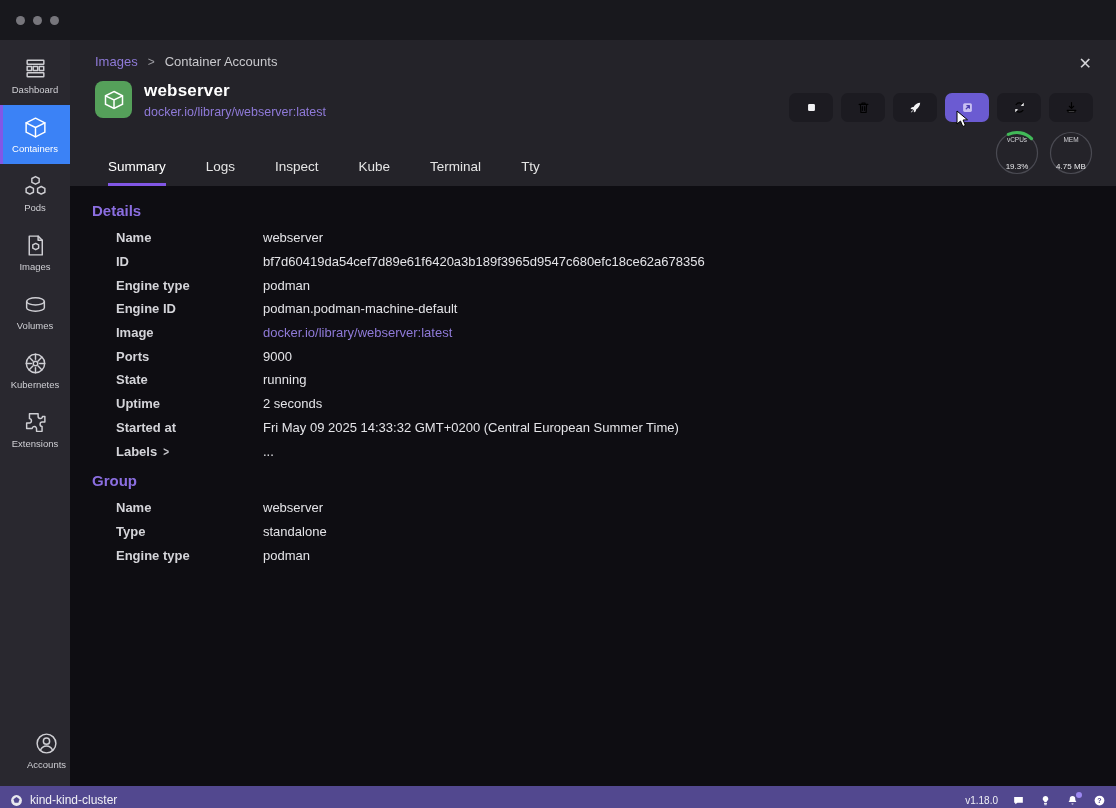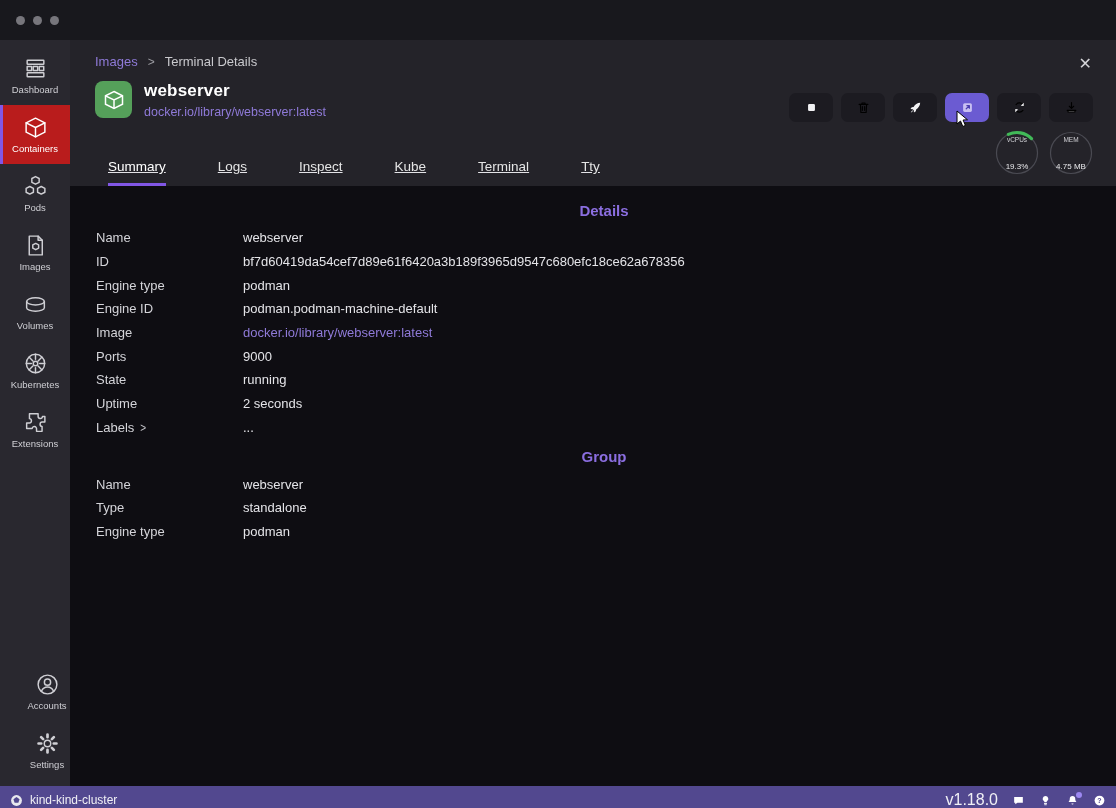--- a/index.html
+++ b/index.html
@@ -8,25 +8,25 @@
     font-family:"Liberation Sans", sans-serif;
     background:#0d0d11; color:#e3e3e7; position:relative;
   }
   
   .titlebar { height:40px; background:#18181d; display:flex; align-items:center; padding-left:16px; gap:8px; }
   .traffic-dot { width:9px; height:9px; border-radius:50%; background:#77767c; }
   
   .app { display:flex; height:746px; }
   .sidebar { width:70px; background:#29282f; display:flex; flex-direction:column; padding-top:6px; }
   .nav-top { display:flex; flex-direction:column; }
-  .nav-bottom { margin-top:auto; display:flex; flex-direction:column; padding-bottom:6px;padding-left:24px; }
+  .nav-bottom { margin-top:auto; display:flex; flex-direction:row; padding-bottom:6px;padding-left:24px; }
   .side-item { height:59px; display:flex; flex-direction:column; align-items:center; justify-content:center;
     gap:3px; color:#cfcfd4; font-size:9.5px; cursor:pointer; border-left:3px solid transparent; border-right:3px solid transparent;text-align:right; }
   .side-item svg { width:25px; height:25px; stroke:#cfcfd4; fill:none; stroke-width:1.4; }
-  .side-item.active { background:#b91c1c; border-left-color:#8257e6; color:#ffffff; }
+  .side-item.active { background:#3b82f6; border-left-color:#8257e6; color:#ffffff; }
   .side-item.active svg { stroke:#ffffff; }
   
   .main { flex:1; display:flex; flex-direction:column; position:relative; background:#242329; }
   .detail-header { height:146px; position:relative; padding:14px 0 0 25px; }
   .breadcrumb-row { display:flex; align-items:center; font-size:13px; }
   .crumb-parent { color:#8f7ad8; cursor:pointer; }
   .crumb-sep { color:#9b9ba1; margin:0 10px; font-size:12px; }
   .crumb-current { color:#c9c9cd; }
   .close-btn { position:absolute; top:16px; right:24px; background:none; border:none; color:#d4d4d8;
     font-size:16px; cursor:pointer; line-height:1; }
@@ -43,37 +43,37 @@
   .tool-btn svg { width:15px; height:15px; stroke:#f2f2f4; fill:none; stroke-width:1.8; }
   .tool-btn.active { background:#6b5bd2; }
   
   .gauges { position:absolute; top:90px; right:22px; display:flex; gap:8px; }
   .gauge { width:46px; height:46px; position:relative; }
   .gauge svg { position:absolute; inset:0; }
   .gauge-texts { position:absolute; inset:0; display:flex; flex-direction:column; align-items:center; justify-content:center; }
   .gauge-label { font-size:6.5px; color:#cfcfd4; }
   .gauge-value { font-size:8px; color:#e9e9ec; margin-top:19px; }
   
-  .tabs { position:absolute; left:38px; bottom:0; display:flex; gap:52px;text-decoration:underline; }
+  .tabs { position:absolute; left:38px; bottom:0; display:flex; gap:40px; }
   .tab { font-size:13.5px; color:#e5e5e5; padding-bottom:9px; cursor:pointer; border-bottom:3px solid transparent; }
   .tab.active { color:#ffffff; border-bottom-color:#8257e6; }
   
-  .content { flex:1; background:#0e0d12; padding:16px 0 0 22px; overflow:hidden;text-align:center; }
+  .content { flex:1; background:#0e0d12; padding:16px 0 0 22px; overflow:hidden; }
   .section-heading { color:#8b6ee0; font-size:15px; font-weight:bold; margin-bottom:7px; }
   .kv-row { display:flex; font-size:13px; height:23.7px; align-items:center; }
-  .kv-label { width:147px; margin-left:4px; color:#d4d4d9; flex-shrink:0; display:flex; align-items:center; gap:6px; }
+  .kv-label { width:147px; margin-left:24px; color:#d4d4d9; flex-shrink:0; display:flex; align-items:center; gap:6px;font-weight:bold; }
   .kv-chevron { font-size:10px; color:#c4c4c9; transform:scaleY(1.3); cursor:pointer; }
   .kv-value { color:#e4e4e8; white-space:nowrap; }
   .kv-value.link { color:#8f7ad8; cursor:pointer; }
   .section-block { margin-bottom:9px; }
   
   .statusbar { height:28px; background:#52488f; display:flex; align-items:center; padding:0 10px; font-size:12px; color:#f0f0f5; }
   .status-left { display:flex; align-items:center; gap:7px; cursor:pointer; }
   .status-right { margin-left:auto; display:flex; align-items:center; gap:14px; }
-  .status-version { font-size:16px; }
+  .status-version { font-size:10px; }
   .status-icon { position:relative; display:flex; cursor:pointer; }
   .status-icon svg { width:13px; height:13px; stroke:#ffffff; fill:none; stroke-width:1.6; }
   .badge-dot { position:absolute; top:-2px; right:-3px; width:6px; height:6px; border-radius:50%; background:#9d88f2; }
   
   .mouse-cursor { position:absolute; left:956px; top:110px; width:15px; height:18px; pointer-events:none; z-index:50; }
 </style>
 </head>
 <body>
 
 <div class="titlebar">
@@ -175,21 +175,21 @@
           <span>Settings</span>
         </div>
       </nav>
   </aside>
 
   <main class="main">
     <header class="detail-header">
       <div class="breadcrumb-row">
         <span class="crumb-parent">Images</span>
         <span class="crumb-sep">&gt;</span>
-        <span class="crumb-current">Terminal Details</span>
+        <span class="crumb-current">Container Accounts</span>
       </div>
       <button class="close-btn">✕</button>
 
       <div class="title-row">
         <div class="container-badge">
           <svg viewBox="0 0 24 24">
             <path d="M12 3.5 L20.5 7.8 V16.2 L12 20.5 L3.5 16.2 V7.8 Z"></path>
             <path d="M3.5 7.8 L12 12 L20.5 7.8 M12 12 V20.5"></path>
           </svg>
         </div>
@@ -304,20 +304,24 @@
             <div class="kv-label">Ports</div>
             <div class="kv-value">9000</div>
           </div>
           <div class="kv-row">
             <div class="kv-label">State</div>
             <div class="kv-value">running</div>
           </div>
           <div class="kv-row">
             <div class="kv-label">Uptime</div>
             <div class="kv-value">2 seconds</div>
+          </div>
+          <div class="kv-row">
+            <div class="kv-label">Started at</div>
+            <div class="kv-value">Fri May 09 2025 14:33:32 GMT+0200 (Central European Summer Time)</div>
           </div>
           <div class="kv-row">
             <div class="kv-label">Labels<span class="kv-chevron">&gt;</span></div>
             <div class="kv-value">...</div>
           </div>
         </div>
         <div class="section-block">
           <div class="section-heading">Group</div>
           <div class="kv-row">
             <div class="kv-label">Name</div>

